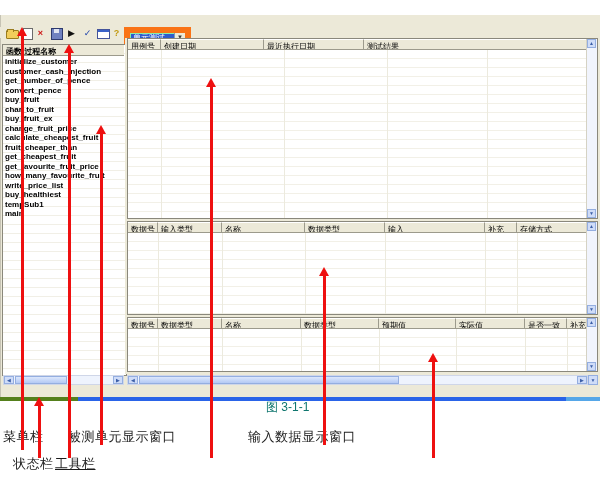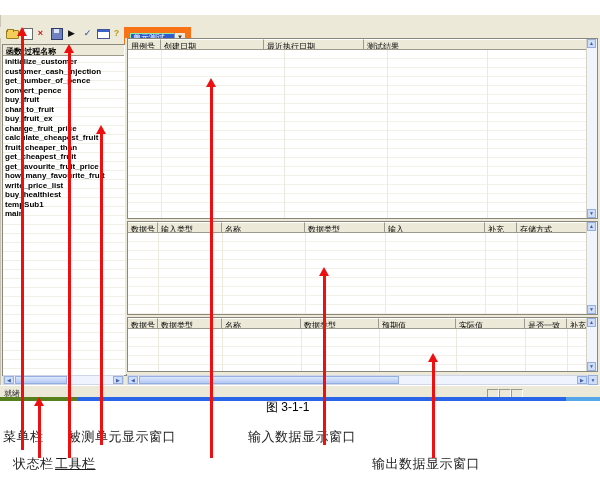--- a/index.html
+++ b/index.html
@@ -67,21 +67,21 @@
   .hbtn{position:absolute;top:0;width:10px;height:8px;background:#cfdcf8;border:1px solid #94aee0;box-sizing:border-box;
         color:#3c5fa8;font-size:5px;line-height:6px;text-align:center;}
   .hthumb{position:absolute;top:0;height:8px;background:linear-gradient(180deg,#dce7fc,#b4c9f4);border:1px solid #94aee0;box-sizing:border-box;}
   .corner-btn{position:absolute;left:588px;top:375px;width:10px;height:10px;background:#cfdcf8;border:1px solid #94aee0;
               box-sizing:border-box;color:#3c5fa8;font-size:5px;line-height:8px;text-align:center;}
   .statusbar{position:absolute;left:0;top:385px;width:600px;height:12px;background:#ECE9D8;border-top:1px solid #fff;}
   .status-text{position:absolute;left:4px;top:2px;font-size:8px;color:#222;}
   .sbox{position:absolute;top:3px;width:10px;height:7px;border:1px solid #9c9a8c;border-right-color:#fff;border-bottom-color:#fff;}
   .bborder{position:absolute;top:397px;height:4px;}
   
-  .caption{position:absolute;left:266px;top:399px;font-size:12px;color:#000000;white-space:nowrap;}
+  .caption{position:absolute;left:266px;top:399px;font-size:12px;color:#0f766e;white-space:nowrap;}
   .callout{position:absolute;font-size:13px;color:#1c1c1c;white-space:nowrap;letter-spacing:.5px;}
   .aline{position:absolute;width:3px;background:#ee1010;}
   .ahead{position:absolute;width:0;height:0;border-left:5px solid transparent;border-right:5px solid transparent;
          border-bottom:9px solid #ee1010;}
 </style>
 </head>
 <body>
 
 <div id="page">
 
@@ -205,38 +205,31 @@
     <div class="hthumb" style="left:11px;width:52px;"></div>
     <div class="hbtn" style="right:0;">▶</div>
   </div>
   <div class="hscroll" style="left:127px;width:461px;">
     <div class="hbtn" style="left:0;">◀</div>
     <div class="hthumb" style="left:11px;width:260px;"></div>
     <div class="hbtn" style="right:0;">▶</div>
   </div>
   <div class="corner-btn">▼</div>
 
-  <div class="statusbar">
-    <div class="status-text">就绪</div>
-    <div class="sbox" style="left:487px;"></div>
-    <div class="sbox" style="left:499px;"></div>
-    <div class="sbox" style="left:511px;"></div>
-  </div>
 
   <div class="bborder" style="left:0;width:78px;background:#55801c;"></div>
   <div class="bborder" style="left:78px;width:488px;background:#2a64e8;"></div>
   <div class="bborder" style="left:566px;width:34px;background:#56a7e8;"></div>
 
   <div class="caption">图 3-1-1</div>
   <div class="callout" style="left:3px;top:428px;">菜单栏</div>
   <div class="callout" style="left:68px;top:428px;">被测单元显示窗口</div>
   <div class="callout" style="left:248px;top:428px;">输入数据显示窗口</div>
   <div class="callout" style="left:13px;top:455px;">状态栏</div>
   <div class="callout" style="left:55px;top:455px;text-decoration:underline;">工具栏</div>
-  <div class="callout" style="left:372px;top:455px;">输出数据显示窗口</div>
 
   <div class="ahead" style="left:17px;top:27px;"></div>
   <div class="aline" style="left:21px;top:35px;height:415px;"></div>
 
   <div class="ahead" style="left:34px;top:397px;"></div>
   <div class="aline" style="left:38px;top:405px;height:53px;"></div>
 
   <div class="ahead" style="left:64px;top:44px;"></div>
   <div class="aline" style="left:68px;top:52px;height:406px;"></div>
 

